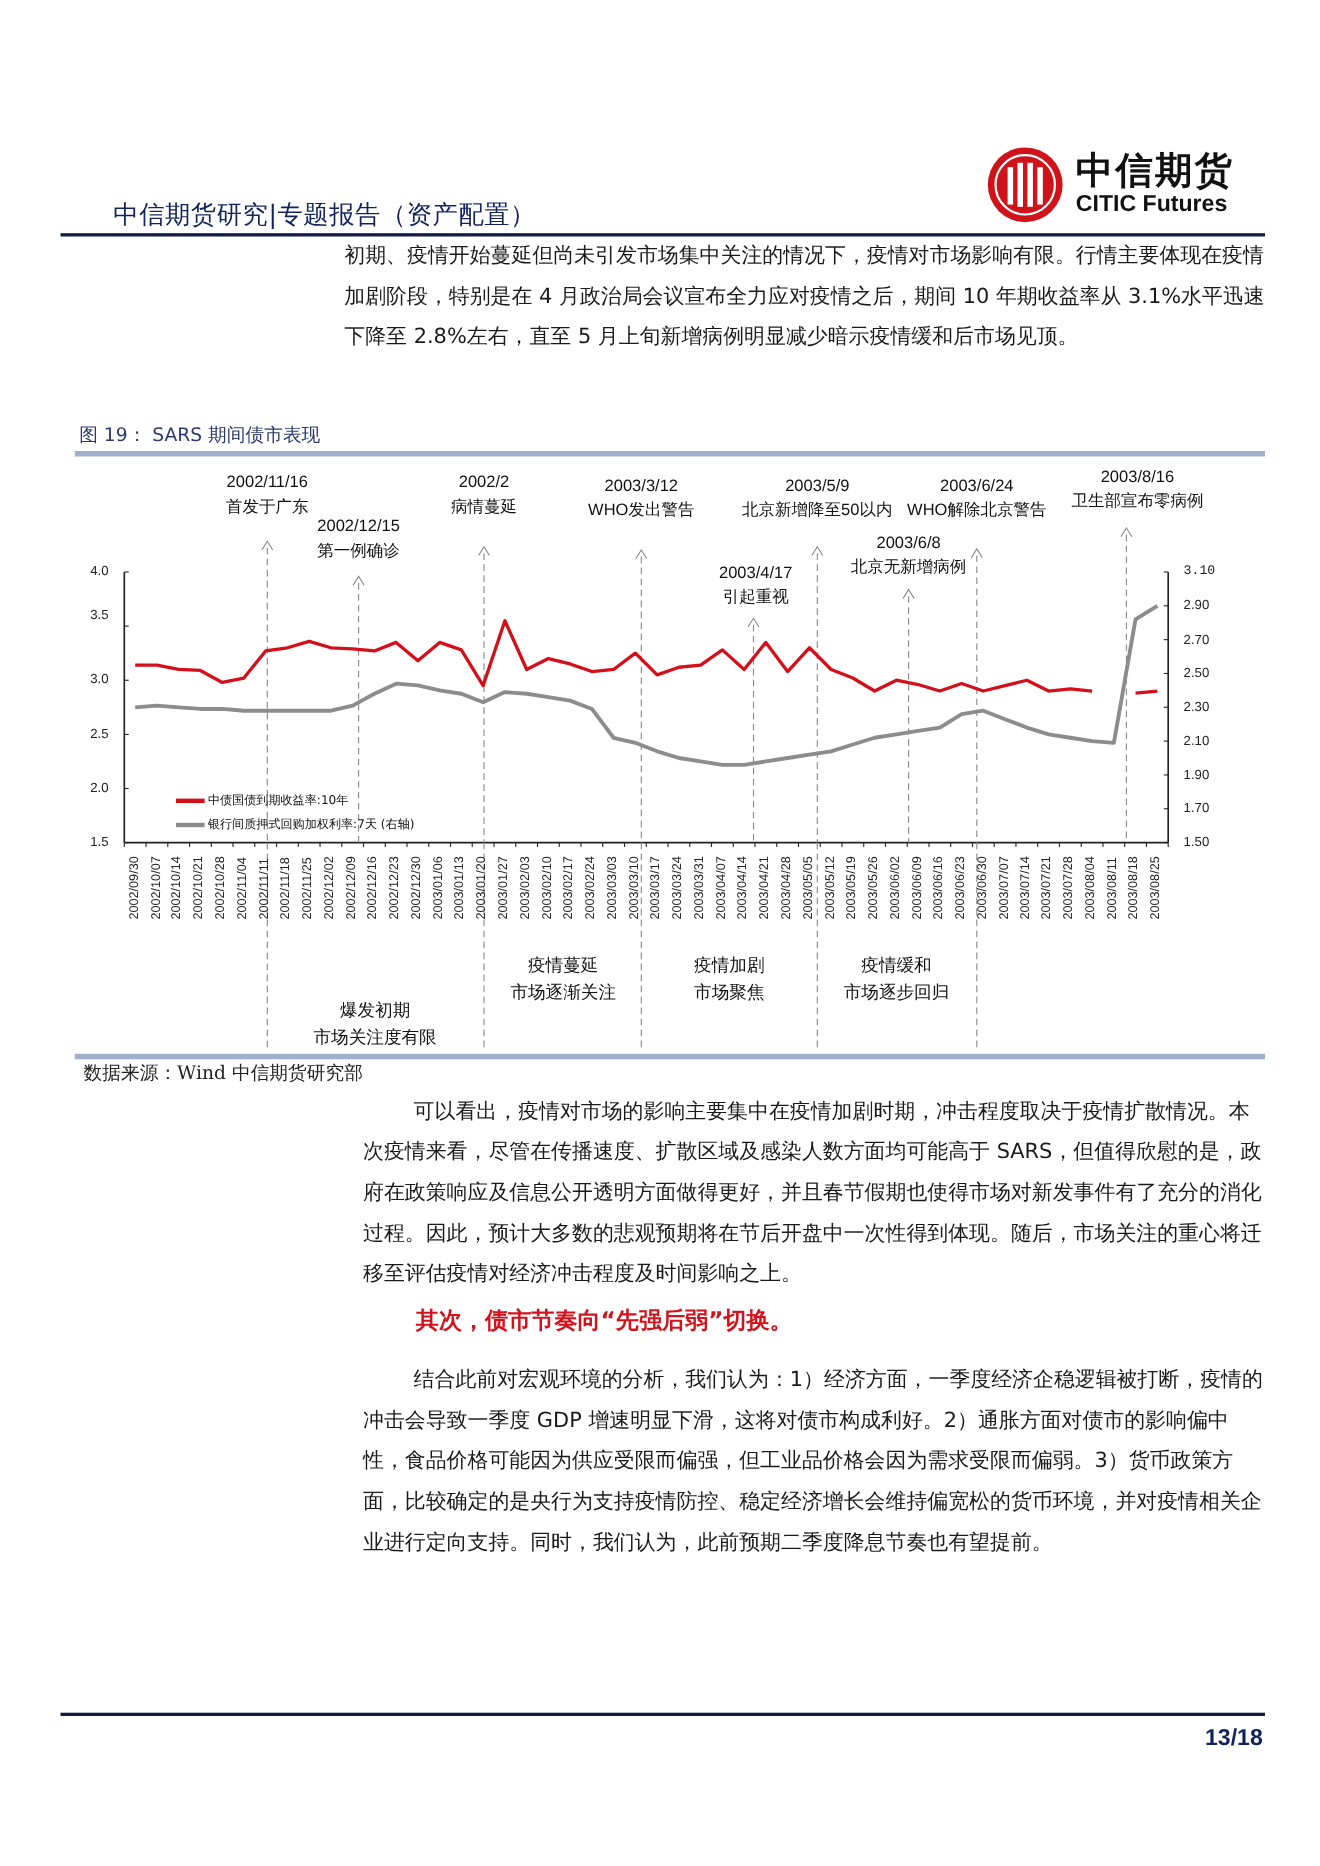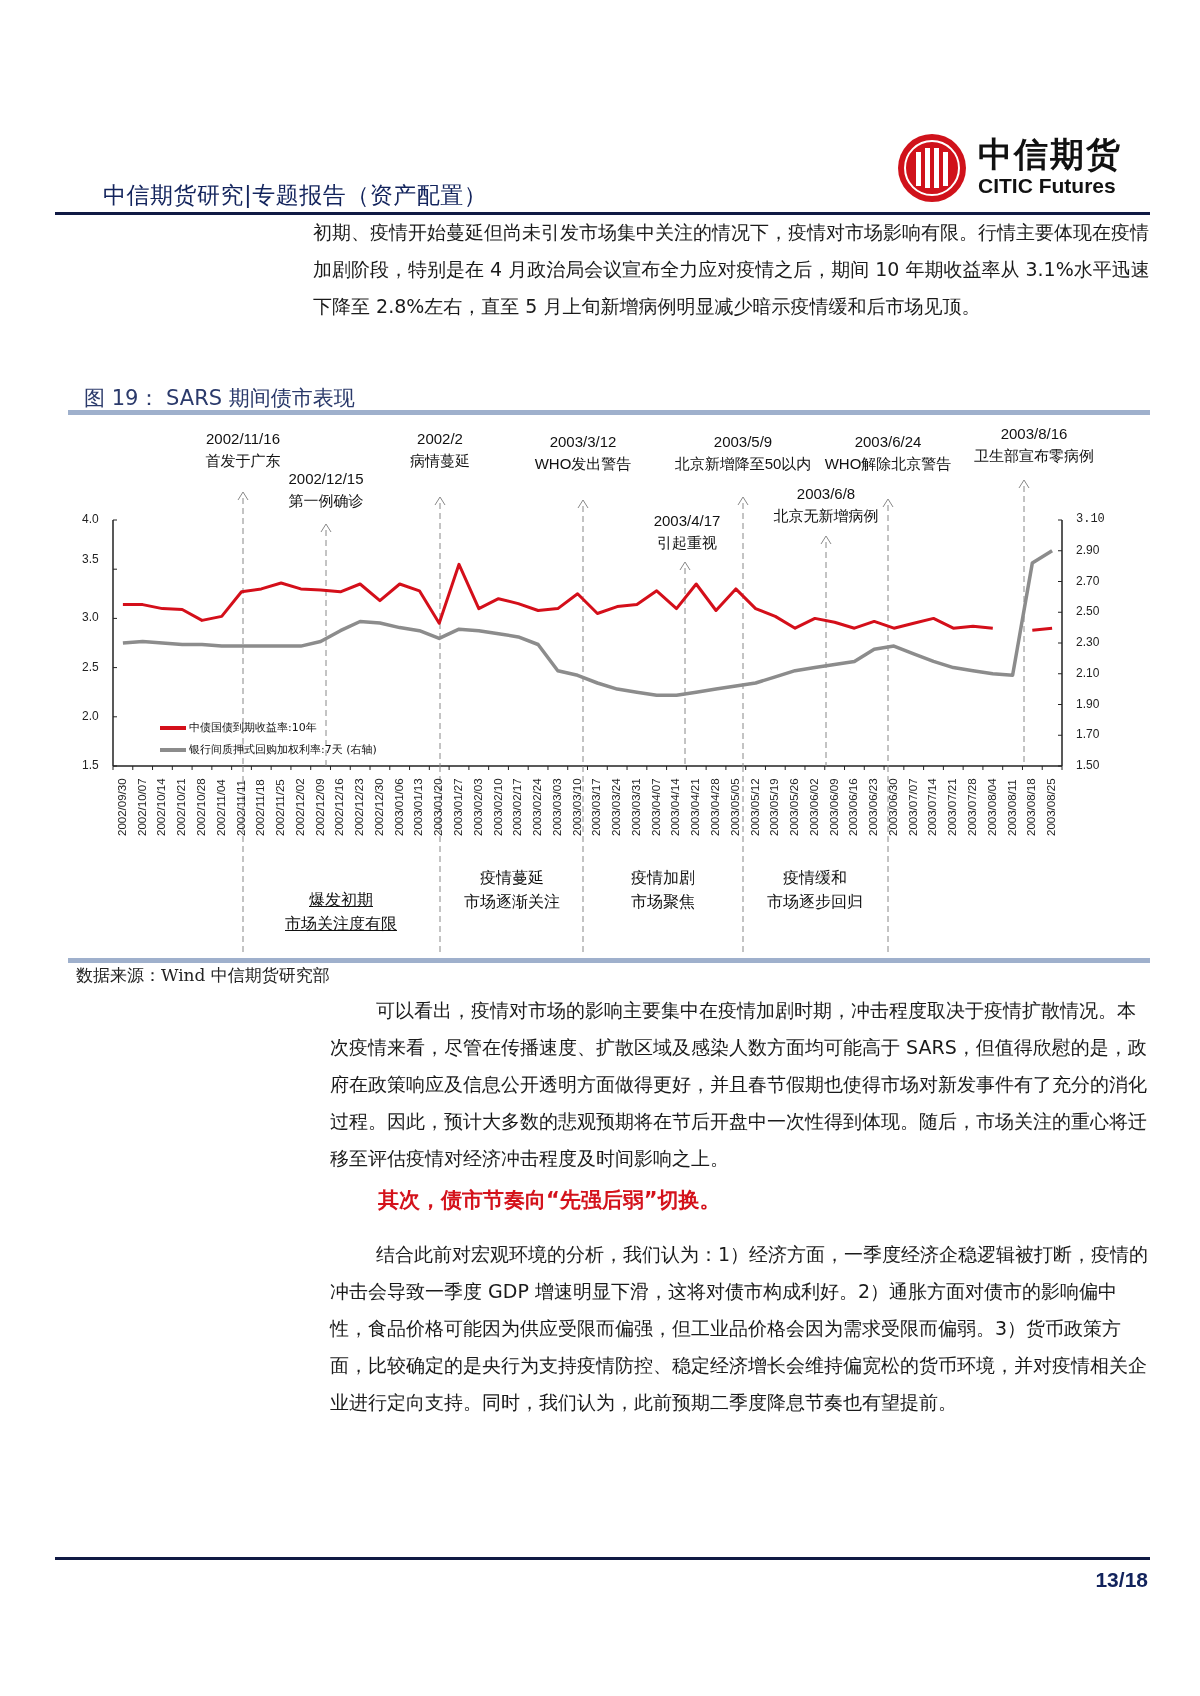--- a/index.html
+++ b/index.html
@@ -9,21 +9,21 @@
   .hdr-title { left: 70px; top: 180px; font-size: 23px; font-weight: normal; color: #12235c; letter-spacing: 0.5px; margin-left: 33px; }
   .hdr-rule { left: 55px; top: 212px; width: 1095px; height: 3px; background: #101a44; }
   .logo { left: 898px; top: 132px; width: 240px; height: 72px; }
   .logo-circle { position: absolute; left: 0; top: 2px; width: 68px; height: 68px; border-radius: 50%; background: #d0121b; }
   .logo-circle .ring { position: absolute; left: 6px; top: 6px; width: 52px; height: 52px; border: 2px solid #fff; border-radius: 50%; }
   .logo-circle .bar { position: absolute; top: 18px; width: 5px; height: 34px; background: #fff; }
   .logo-cn { position: absolute; left: 80px; top: 0; font-size: 34px; font-weight: bold; color: #111; font-family: "DejaVu Serif", serif; letter-spacing: 2px; text-align: right; }
   .logo-en { position: absolute; left: 80px; top: 42px; font-size: 21px; font-weight: bold; color: #111; font-family: "Liberation Sans", sans-serif; }
   .para { font-size: 19px; line-height: 37px; color: #1a1a1a; }
   .p1 { left: 313px; top: 214px; width: 840px; }
-  .fig-cap { left: 84px; top: 384px; font-size: 21px; color: #2b3a6b; }
+  .fig-cap { left: 72px; top: 384px; font-size: 17px; color: #2b3a6b; }
   .fig-rule-top { left: 68px; top: 410px; width: 1082px; height: 5px; background: #9fb0cc; }
   .fig-rule-bot { left: 68px; top: 958px; width: 1082px; height: 5px; background: #9fb0cc; }
   .src { left: 76px; top: 964px; font-size: 17px; color: #222; font-family: "DejaVu Serif", serif; }
   .p2 { left: 330px; top: 992px; width: 822px; text-indent: 46px; }
   .subhead { left: 378px; top: 1186px; font-size: 21px; font-weight: bold; color: #d4121b; }
   .p3 { left: 330px; top: 1236px; width: 822px; text-indent: 46px; }
   .ftr-rule { left: 55px; top: 1557px; width: 1095px; height: 3px; background: #101a44; }
   .page-no { right: 52px; top: 1568px; font-size: 21px; font-weight: bold; color: #12235c; font-family: "Liberation Sans", sans-serif; }
   .ann { font-size: 15px; color: #111; text-align: center; line-height: 22px; white-space: nowrap; font-family: "Liberation Sans", sans-serif; }
   .phase { font-size: 16px; color: #111; text-align: center; line-height: 24px; white-space: nowrap; }
@@ -182,21 +182,21 @@
       <div>2003/6/24</div>
       <div>WHO解除北京警告</div>
     </div>
     <div class="abs ann" style="left: 944px; top: 423px; width: 180px;">
       <div>2003/8/16</div>
       <div>卫生部宣布零病例</div>
     </div>
   </div>
 
 <div id="phase-layer">
-    <div class="abs phase" style="left: 261px; top: 888px; width: 160px; text-decoration: underline;">
+    <div class="abs phase" style="left: 261px; top: 907px; width: 160px;">
       <div>爆发初期</div>
       <div>市场关注度有限</div>
     </div>
     <div class="abs phase" style="left: 432px; top: 866px; width: 160px;">
       <div>疫情蔓延</div>
       <div>市场逐渐关注</div>
     </div>
     <div class="abs phase" style="left: 583px; top: 866px; width: 160px;">
       <div>疫情加剧</div>
       <div>市场聚焦</div>

